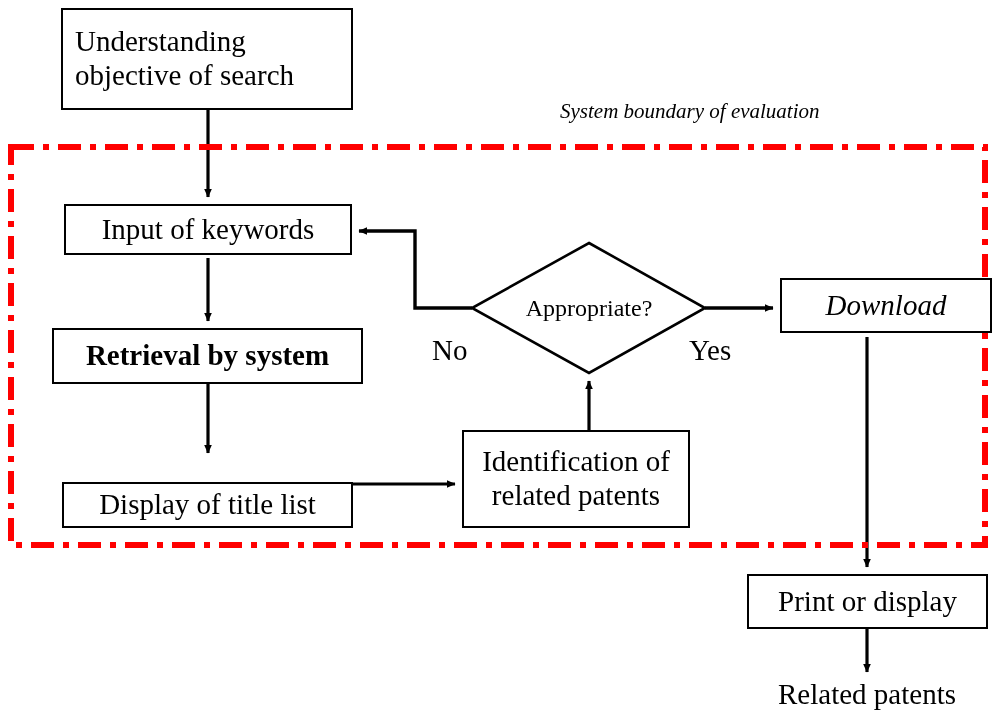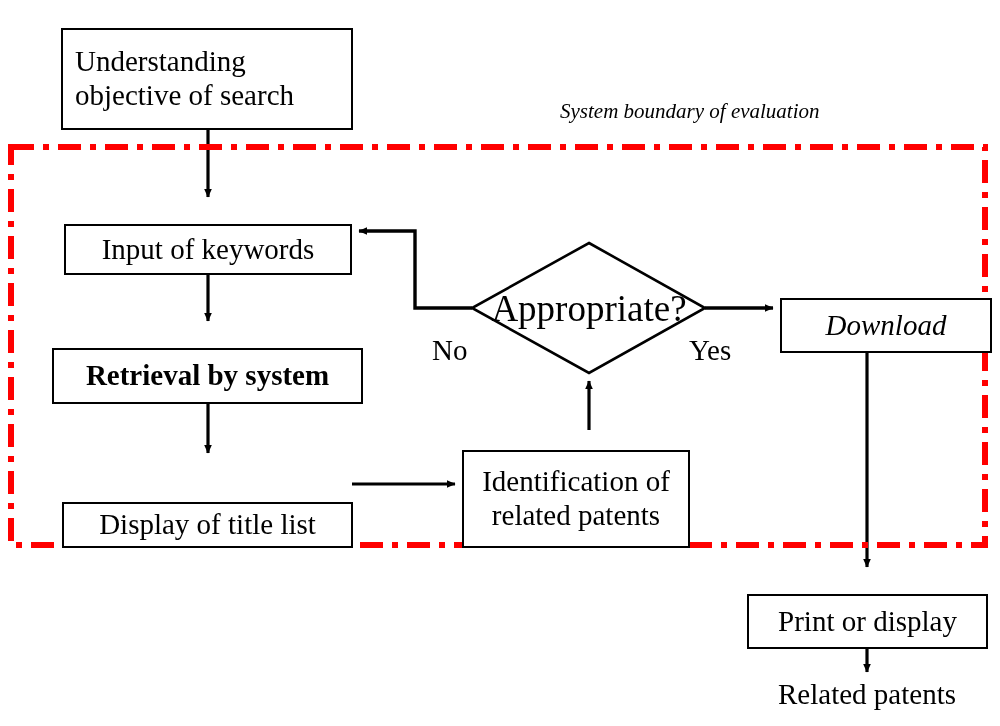--- a/index.html
+++ b/index.html
@@ -29,21 +29,20 @@
     box-sizing: border-box;
     border: 2px solid #000000;
     background: #ffffff;
     display: flex;
     align-items: center;
     justify-content: center;
     text-align: center;
     line-height: 1.16;
     font-size: 29px;
     z-index: 3;
-    margin-top: 20px;
   }
   .node.left-align {
     justify-content: flex-start;
     text-align: left;
     padding-left: 12px;
   }
   .plain-label {
     position: absolute;
     font-size: 29px;
     line-height: 1.1;
@@ -53,21 +52,21 @@
   .edge-label {
     position: absolute;
     font-size: 29px;
     line-height: 1;
     white-space: nowrap;
     z-index: 4;
     background: transparent;
   }
   .diamond-label {
     position: absolute;
-    font-size: 37px;
+    font-size: 24px;
     white-space: nowrap;
     z-index: 4;
   }
   .boundary-title {
     position: absolute;
     font-size: 21px;
     white-space: nowrap;
     z-index: 3;
     font-style: italic;
   }

